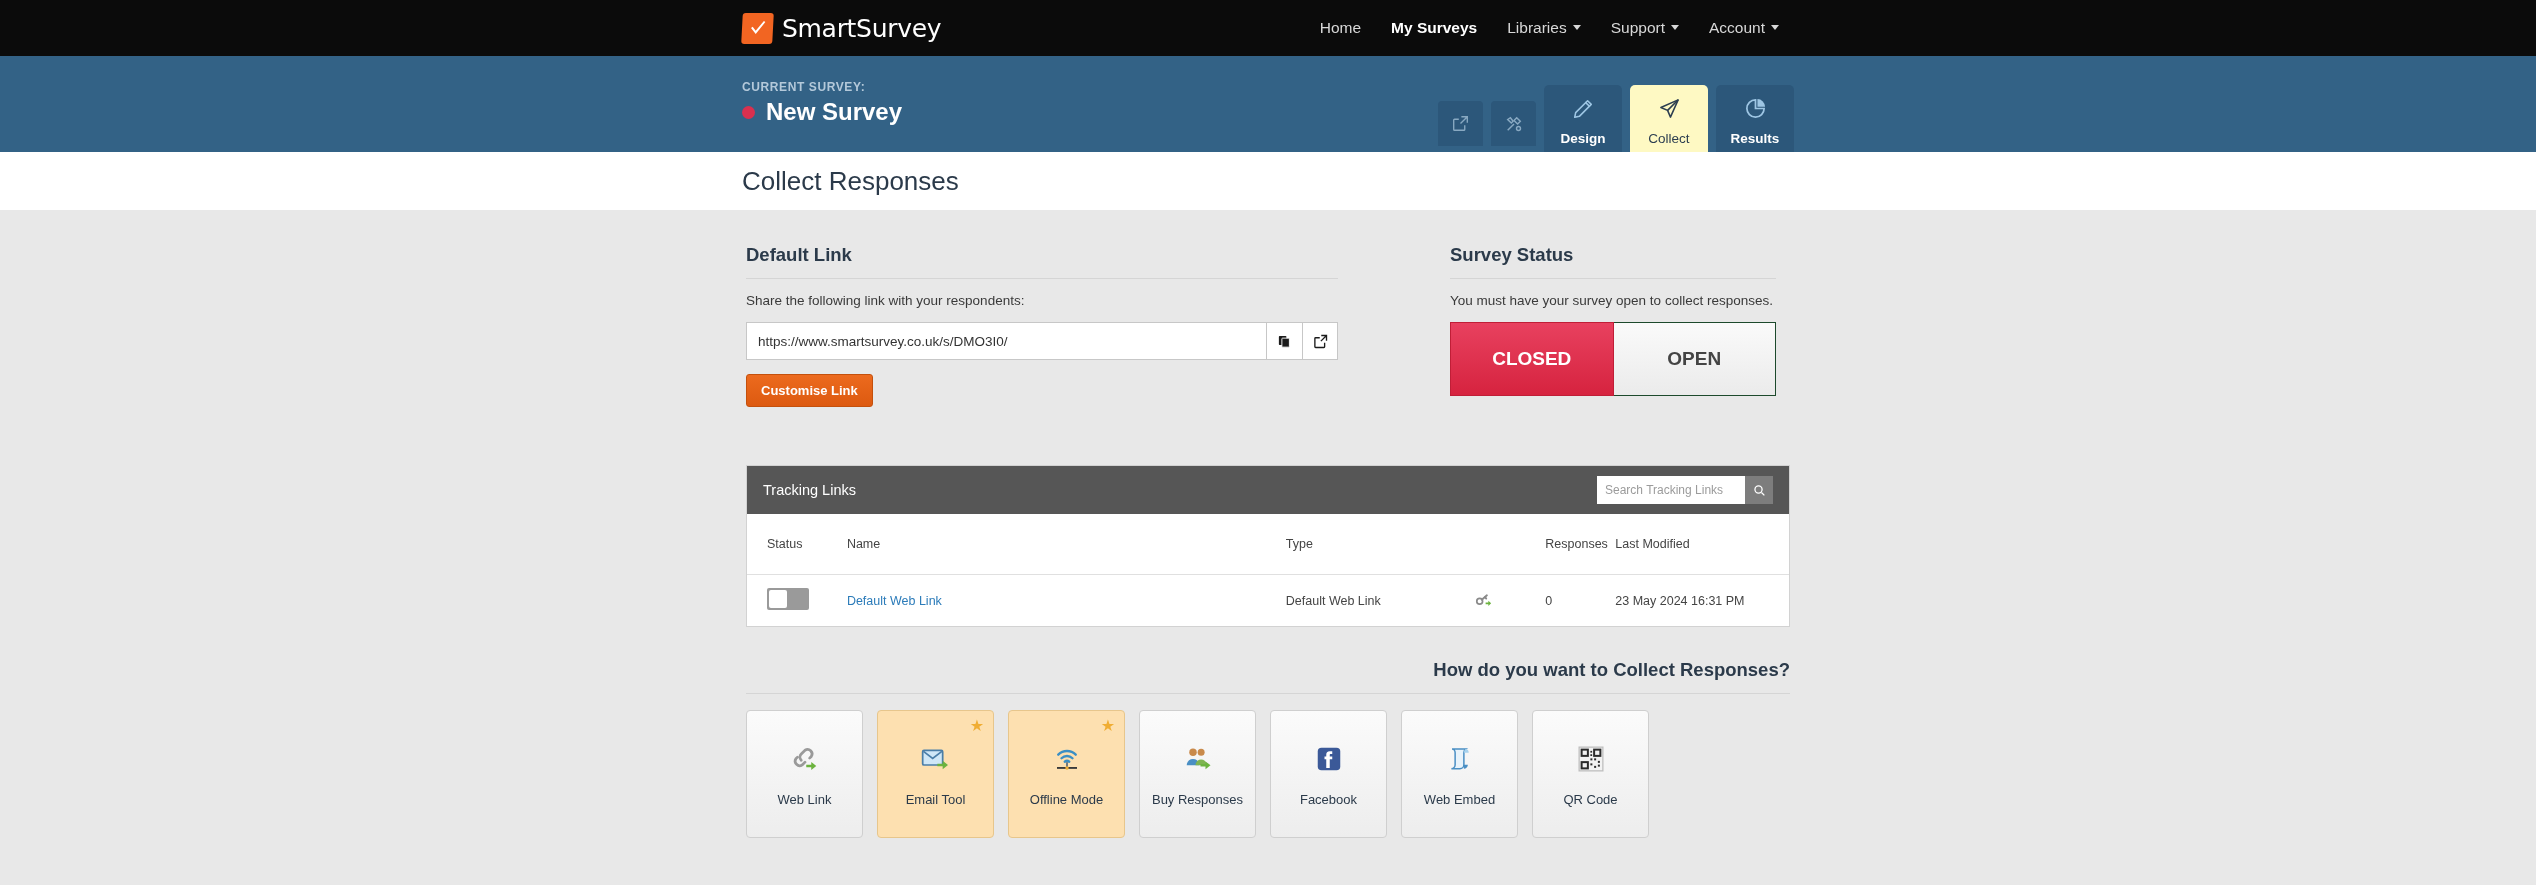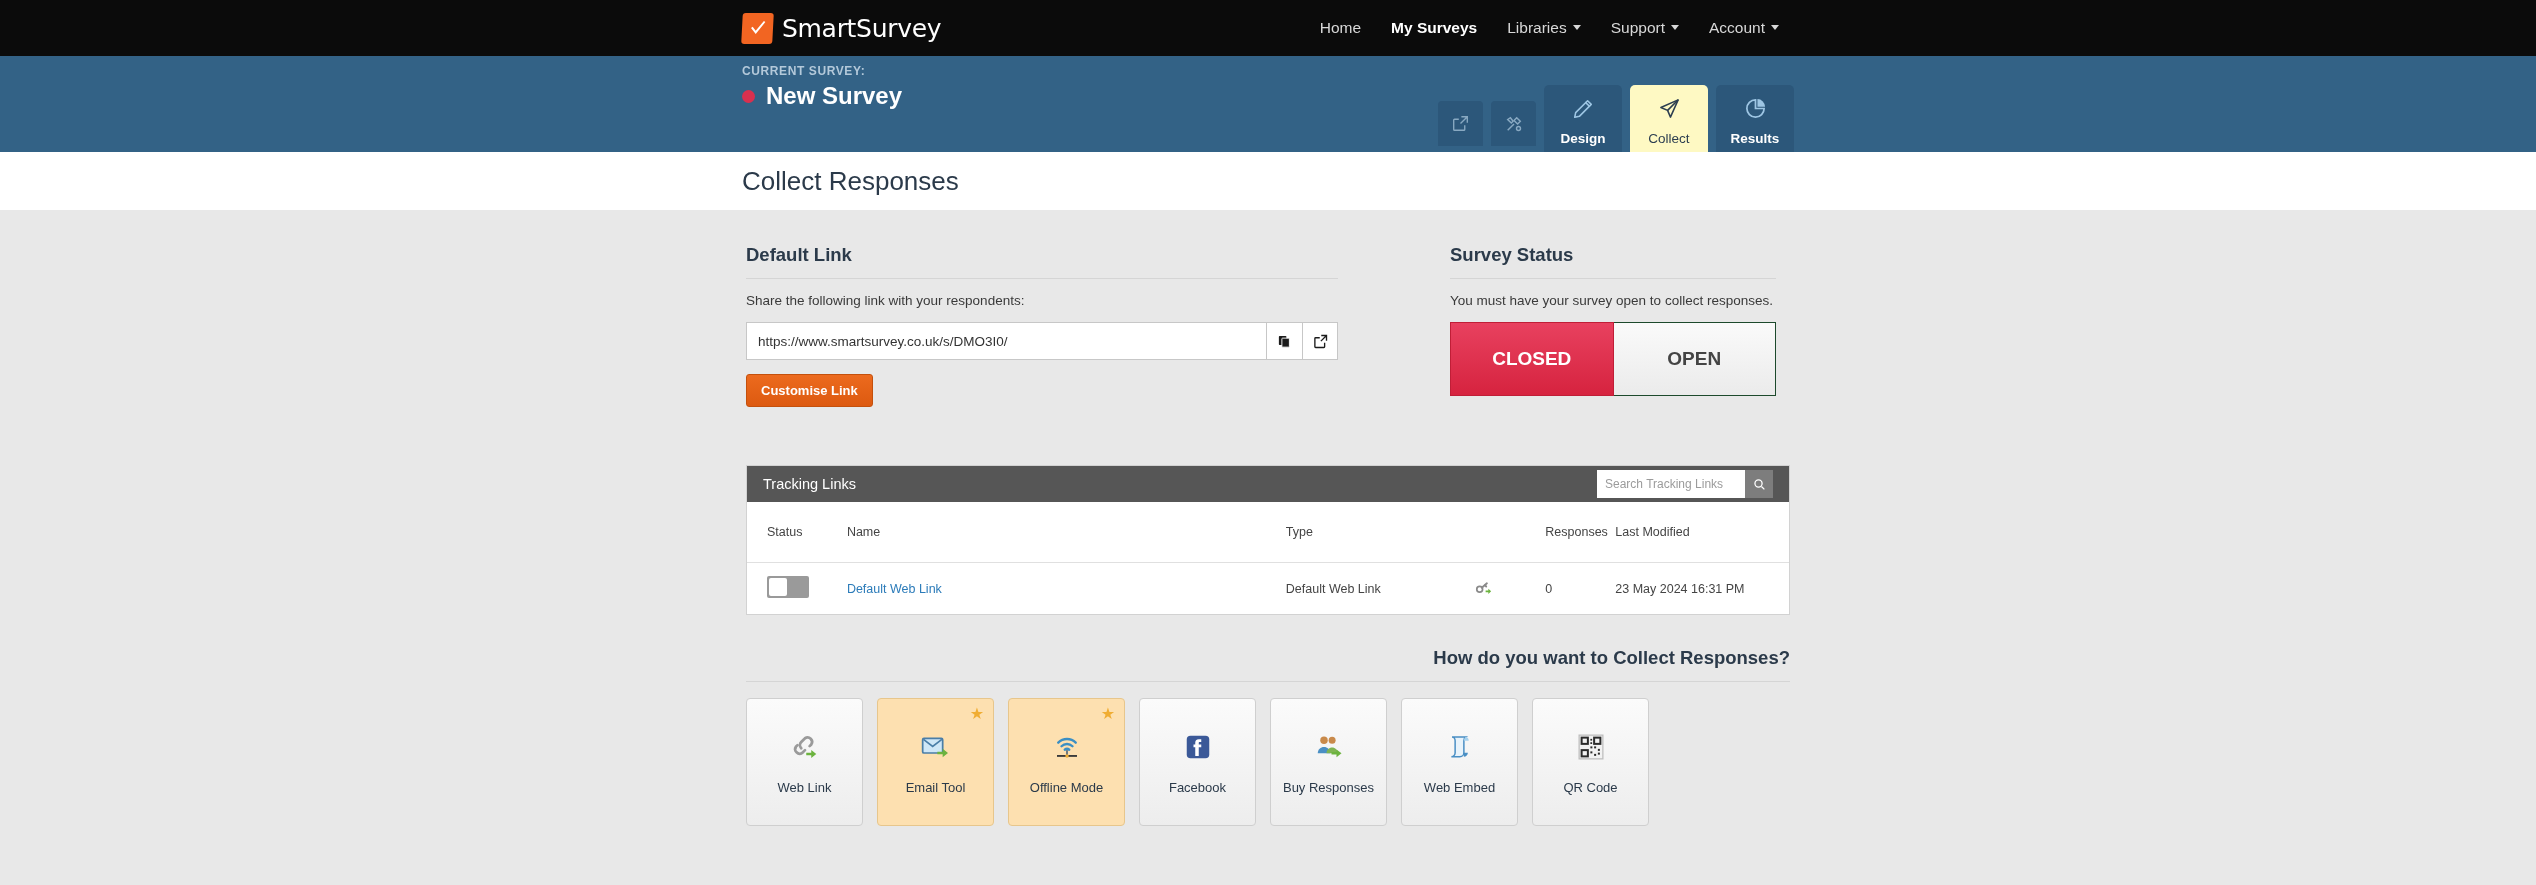--- a/index.html
+++ b/index.html
@@ -72,21 +72,21 @@
 
   
   .surveybar {
     height: 96px;
     background: #336286;
     position: relative;
   }
   .survey-info {
     position: absolute;
     left: 742px;
-    top: 8px;
+    top: 24px;
   }
   .survey-kicker {
     color: #b4c9da;
     font-size: 12px;
     font-weight: bold;
     letter-spacing: 0.6px;
     margin-bottom: 4px;
   }
   .survey-name-row { display: flex; align-items: center; gap: 11px; }
   .survey-dot {
@@ -236,21 +236,21 @@
 
   
   .panel {
     margin-top: 58px;
     width: 1044px;
     background: #fff;
     border: 1px solid #d2d2d2;
   }
   .panel-head {
     background: #565656;
-    height: 36px;
+    height: 48px;
     display: flex;
     align-items: center;
     justify-content: space-between;
     padding: 0 16px;
   }
   .panel-title { color: #fff; font-size: 14.5px; }
   .search-group { display: flex; height: 28px; }
   .search-input {
     width: 148px;
     border: none;
@@ -541,39 +541,39 @@
               <rect x="11.2" y="14.5" width="1.6" height="4.2" fill="#6f7a82"></rect>
               <rect x="4" y="18.4" width="16" height="1.5" fill="#3b3b3b"></rect>
               <circle cx="12" cy="19.1" r="1.4" fill="#f0ad33"></circle>
             </svg>
           </span>
           <span class="tile-label">Offline Mode</span>
         </div>
 
         <div class="tile">
           <span class="tile-ico">
-            <svg width="30" height="30" viewBox="0 0 24 24">
-              <rect x="3" y="3" width="18" height="18" rx="3" fill="#3b5998"></rect>
-              <path d="M14.6 12.2h-2v7h-2.8v-7H8.4V9.9h1.4V8.5c0-1.7.8-2.8 2.9-2.8h1.9v2.3h-1.2c-.6 0-.8.3-.8.8v1.1h2z" fill="#fff"></path>
-            </svg>
-          </span>
-          <span class="tile-label">Facebook</span>
-        </div>
-
-        <div class="tile">
-          <span class="tile-ico">
             <svg width="32" height="30" viewBox="0 0 24 24">
               <circle cx="8" cy="6.5" r="3" fill="#c98a4b"></circle>
               <path d="M3 17c0-3 2.3-5 5-5s5 2 5 5z" fill="#4a8fc4"></path>
               <circle cx="14.5" cy="6.5" r="2.8" fill="#c98a4b"></circle>
               <path d="M10 17c0-2.8 2-4.7 4.5-4.7S19 14.2 19 17z" fill="#7fb451"></path>
               <path d="M14 16h4v-2.1l4 3.1-4 3.1V18h-4z" fill="#6cb33f"></path>
             </svg>
           </span>
           <span class="tile-label">Buy Responses</span>
+        </div>
+
+        <div class="tile">
+          <span class="tile-ico">
+            <svg width="30" height="30" viewBox="0 0 24 24">
+              <rect x="3" y="3" width="18" height="18" rx="3" fill="#3b5998"></rect>
+              <path d="M14.6 12.2h-2v7h-2.8v-7H8.4V9.9h1.4V8.5c0-1.7.8-2.8 2.9-2.8h1.9v2.3h-1.2c-.6 0-.8.3-.8.8v1.1h2z" fill="#fff"></path>
+            </svg>
+          </span>
+          <span class="tile-label">Facebook</span>
         </div>
 
         <div class="tile">
           <span class="tile-ico">
             <svg width="31" height="30" viewBox="0 0 24 24">
               <path d="M6 4h11c0 0-1.5 1-1.5 3v9.5c0 1.8-1.4 3.2-3.2 3.2H5.5c1.7 0 3-1.4 3-3.1V7C8.5 5.3 7.3 4 6 4z" fill="#e8f3fb" stroke="#4a8fc4" stroke-width="1.2"></path>
               <path d="M15.5 16.5h3.2c0 1.8-1.4 3.2-3.2 3.2z" fill="#4a8fc4"></path>
               <path d="M17 4c1.3 0 2.4 1.3 2.4 3h-3.9c0-1.7 1.1-3 1.5-3z" fill="#a7d2ee"></path>
             </svg>
           </span>

